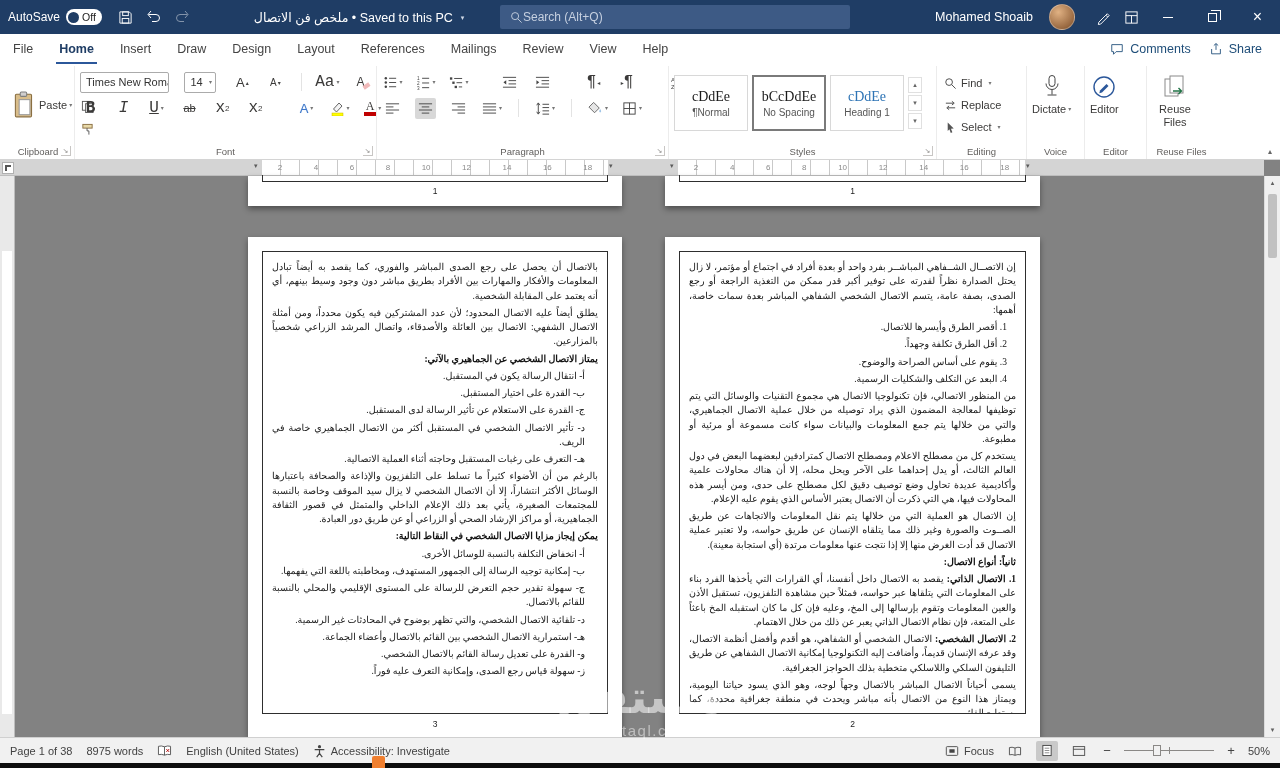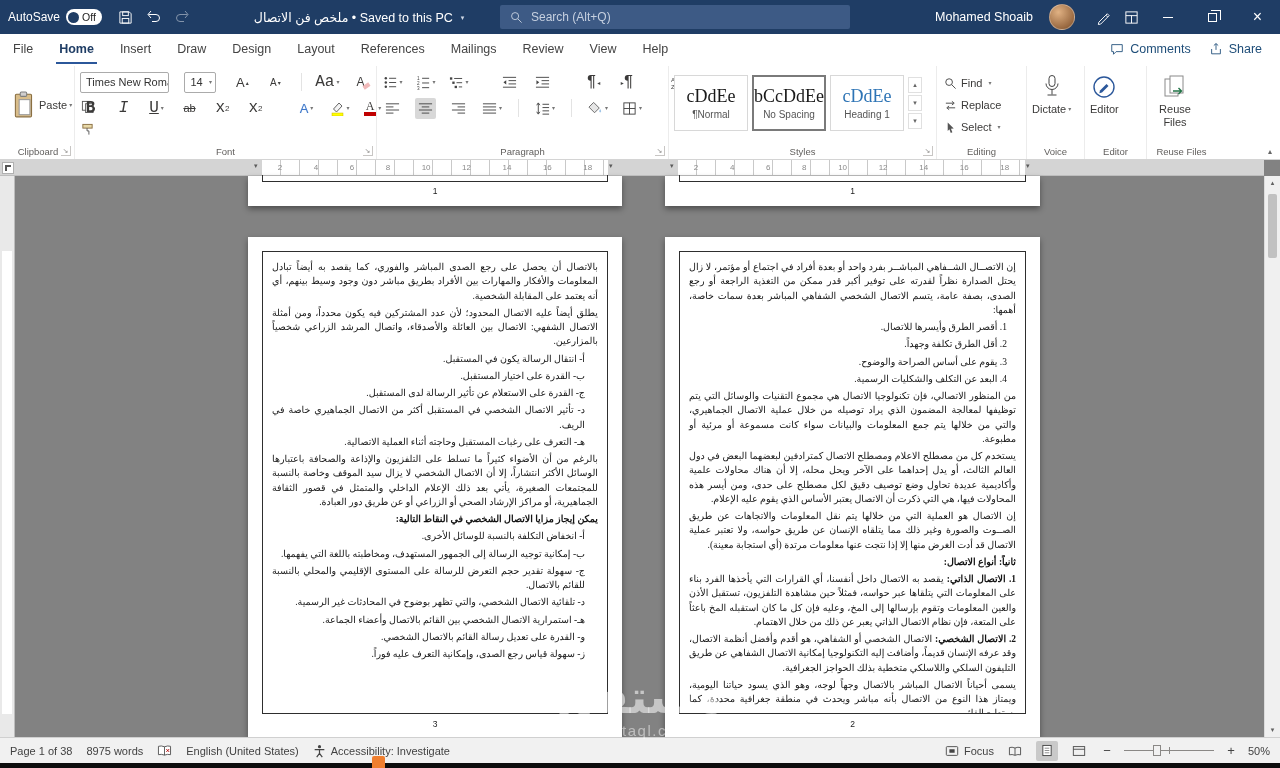--- a/index.html
+++ b/index.html
@@ -13,21 +13,21 @@
   .tbar{position:absolute;top:0;left:0;right:0;height:34px;background:#1f3d65;display:flex;align-items:center;color:#fff;padding-left:8px}
   .as{display:flex;align-items:center;gap:6px;font-size:12px;margin-right:10px}
   .as-pill{display:flex;align-items:center;gap:3px;background:#fff;border-radius:9px;height:16px;padding:0 6px 0 2px}
   .as-dot{width:11px;height:11px;border-radius:50%;background:#1f3d65}
   .as-off{color:#222;font-size:10.5px}
   .tbtn{width:28px;height:28px;display:flex;align-items:center;justify-content:center;border-radius:2px}
   .tbtn.dim{opacity:.45}
   .ttl{display:flex;align-items:center;gap:6px;font-size:12.5px;margin-left:58px;white-space:nowrap}
   .cv{font-size:6px;color:#777;margin-left:2px;line-height:1}
   .cv.w{color:#cfd8e6;font-size:7px}
-  .srch{position:absolute;left:500px;top:5px;width:350px;height:24px;background:#3d5a85;border-radius:2px;display:flex;align-items:center;gap:8px;padding:0 10px;font-size:12px;color:#c6d0e0}
+  .srch{position:absolute;left:500px;top:5px;width:350px;height:24px;background:#3d5a85;border-radius:2px;display:flex;align-items:center;padding:0 10px;font-size:12px;color:#c6d0e0}
   .tbr{margin-left:auto;display:flex;align-items:center;height:34px}
   .uname{font-size:12.5px;margin-right:16px}
   .avatar{width:26px;height:26px;border-radius:50%;background:radial-gradient(circle at 35% 30%,#e0b183,#9a6a42 70%,#6e451f);border:1px solid #ffffff55;margin-right:14px}
   .wbtn{width:45px;height:34px;display:flex;align-items:center;justify-content:center}
   .mini{width:10px;border-top:1px solid #fff}
   .maxi{position:relative;width:9px;height:9px;border:1px solid #fff}
   .maxi::after{content:"";position:absolute;left:2px;top:-4px;width:9px;height:9px;border-top:1px solid #fff;border-right:1px solid #fff}
   .clx{font-size:16px;line-height:1}
 
   
@@ -64,21 +64,21 @@
   .st{font-size:11px;text-decoration:line-through}
   sub,sup{font-size:8px}
   .gA{font-size:13px}.sA{font-size:10px}
   .tiny{font-size:6px;color:#444;margin-left:1px}
   .clrA{position:relative;font-size:12px}
   .clrA::after{content:"";position:absolute;right:-5px;bottom:1px;width:7px;height:4px;background:#f0b9b9;transform:rotate(-35deg)}
   .fx{font-size:13px;color:#3f77c9;text-shadow:0 0 1px #bcd4ee}
   .fcA{font-family:"Liberation Serif",serif;font-size:12px;line-height:1;border-bottom:4px solid #c00000;padding:0 2px}
   .scard{width:74px;height:56px;border:1px solid #d8d8d8;background:#fff;display:flex;flex-direction:column;align-items:center;justify-content:center;gap:2px;margin-right:4px}
   .scard.sel{border:2px solid #7a7a7a}
-  .sprev{font-family:"Liberation Serif","DejaVu Serif",serif;font-size:18px;color:#1a1a1a;white-space:nowrap}
+  .sprev{font-family:"Liberation Serif","DejaVu Serif",serif;font-size:14px;color:#1a1a1a;white-space:nowrap}
   .sprev.h1{color:#2e74b5}
   .sname{font-size:10px;color:#555;white-space:nowrap}
   .sarr{display:flex;flex-direction:column;justify-content:space-between;height:56px;padding:2px 0}
   .sarr button{font-size:7px;color:#666;height:16px;width:14px;border:1px solid #e0e0e0;display:flex;align-items:center;justify-content:center}
   .sexp{border-top:2px solid #888}
   .erow{display:flex;align-items:center;gap:4px;height:22px;font-size:11px;color:#3b3a39;padding:0 2px}
   .bigcol{display:flex;flex-direction:column;align-items:center;gap:3px;font-size:11px;color:#3b3a39;padding-top:5px}
   .reuse-lb{text-align:center;line-height:1.15;width:46px}
   .rib-collapse{position:absolute;right:8px;bottom:3px;font-size:8px;color:#666}
 
@@ -660,20 +660,21 @@
     <div class="page ptop pr">
       <div class="ptop-frame"></div>
       <div class="ptop-num">1</div>
     </div>
 
     <div class="page pmain pl">
       <div class="frame">
         <div class="ptext" dir="rtl">
           <p class="bp">بالاتصال أن يحصل على رجع الصدى المباشر والفوري، كما يقصد به أيضاً تبادل المعلومات والأفكار والمهارات بين الأفراد بطريق مباشر دون وجود وسيط بينهم، أي أنه يعتمد على المقابلة الشخصية.</p>
           <p class="bp">يطلق أيضاً عليه الاتصال المحدود؛ لأن عدد المشتركين فيه يكون محدداً، ومن أمثلة الاتصال الشفهي: الاتصال بين العائلة والأصدقاء، واتصال المرشد الزراعي شخصياً بالمزارعين.</p>
+          <p class="bh">يمتاز الاتصال الشخصي عن الجماهيري بالآتي:</p>
           <p class="bl">أ- انتقال الرسالة يكون في المستقبل.</p>
           <p class="bl">ب- القدرة على اختيار المستقبل.</p>
           <p class="bl">ج- القدرة على الاستعلام عن تأثير الرسالة لدى المستقبل.</p>
           <p class="bl">د- تأثير الاتصال الشخصي في المستقبل أكثر من الاتصال الجماهيري خاصة في الريف.</p>
           <p class="bl">هـ- التعرف على رغبات المستقبل وحاجته أثناء العملية الاتصالية.</p>
           <p class="bp">بالرغم من أن الأضواء كثيراً ما تسلط على التلفزيون والإذاعة والصحافة باعتبارها الوسائل الأكثر انتشاراً، إلا أن الاتصال الشخصي لا يزال سيد الموقف وخاصة بالنسبة للمجتمعات الصغيرة، يأتي بعد ذلك الإعلام الداخلي والمتمثل في قصور الثقافة الجماهيرية، أو مراكز الإرشاد الصحي أو الزراعي أو عن طريق دور العبادة.</p>
           <p class="bh">يمكن إيجاز مزايا الاتصال الشخصي في النقاط التالية:</p>
           <p class="bl">أ- انخفاض التكلفة بالنسبة للوسائل الأخرى.</p>
           <p class="bl">ب- إمكانية توجيه الرسالة إلى الجمهور المستهدف، ومخاطبته باللغة التي يفهمها.</p>
           <p class="bl">ج- سهولة تقدير حجم التعرض للرسالة على المستوى الإقليمي والمحلي بالنسبة للقائم بالاتصال.</p>

